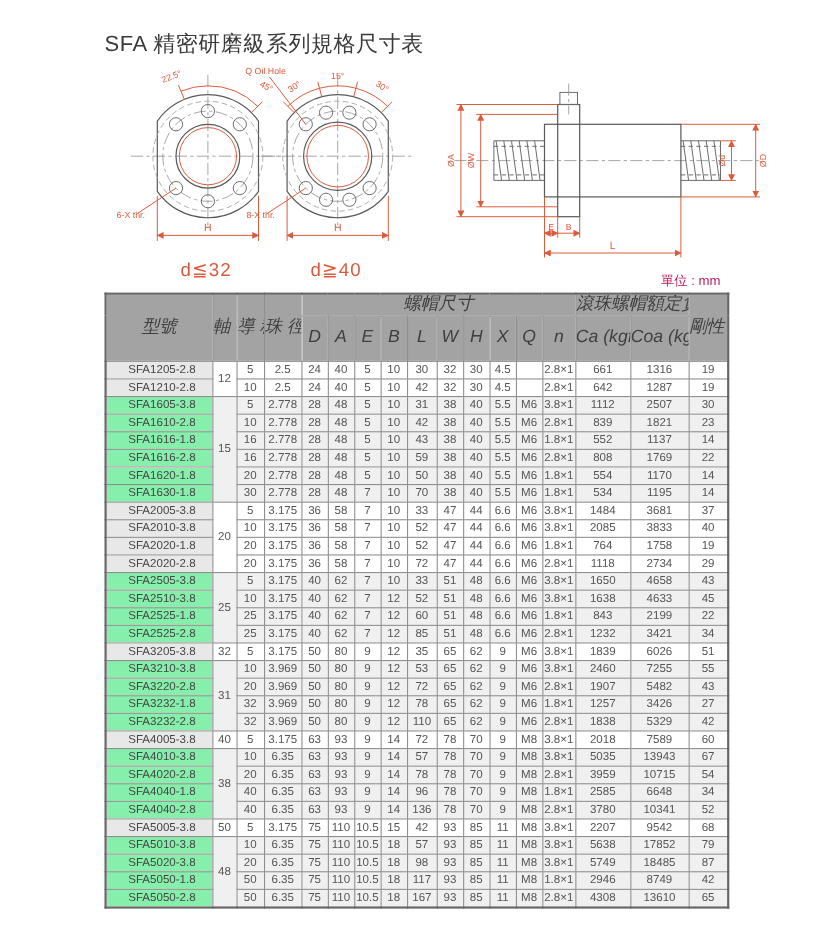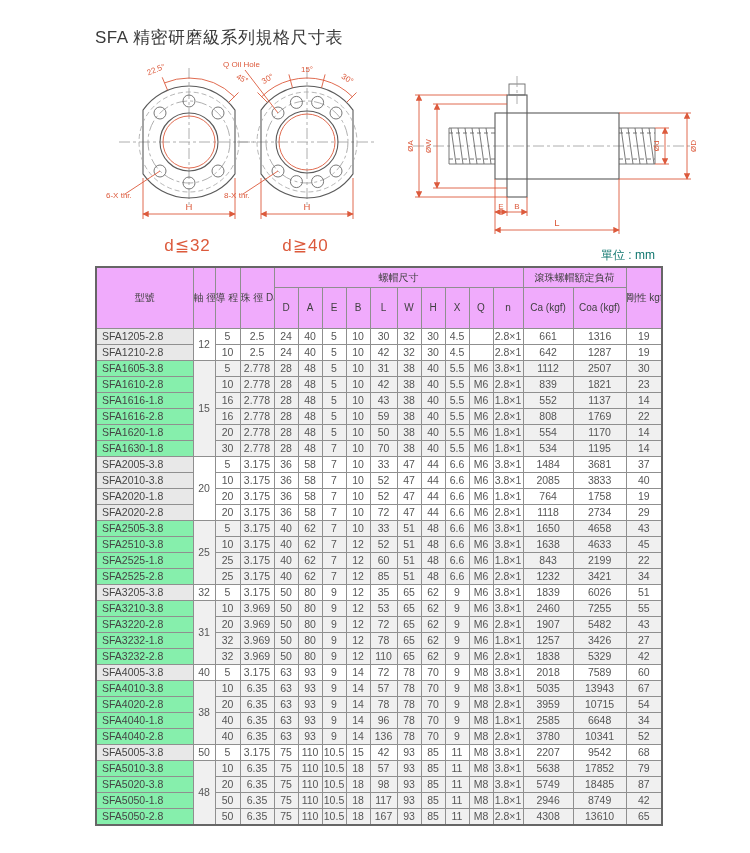--- a/index.html
+++ b/index.html
@@ -1,35 +1,35 @@
 <!DOCTYPE html>
 <html><head>
 <meta charset="utf-8">
 <style>
   html,body{margin:0;padding:0;background:#ffffff;}
   body{width:750px;height:853px;position:relative;overflow:hidden;
        font-family:"Liberation Sans","DejaVu Sans",sans-serif;color:#3c3c3c;}
-  .title{position:absolute;left:95px;top:26px;font-size:17px;color:#3a3a3a;letter-spacing:.5px;}
+  .title{position:absolute;left:95px;top:26px;font-size:20px;color:#3a3a3a;letter-spacing:.5px;}
   .drawings{position:absolute;left:100px;top:58px;width:610px;height:200px;}
   .dwrap{position:absolute;top:0;text-align:center;}
   .dwrap.f6{left:5px;width:165px;}
   .dwrap.f8{left:123px;width:165px;}
   .dwrap.sv{left:305px;top:6px;width:295px;}
   .caption{font-size:17px;color:#DC5A3C;margin-top:1px;letter-spacing:1px;}
-  .unit{position:absolute;left:95px;top:247px;width:560px;text-align:right;font-size:12px;color:#0f766e;}
+  .unit{position:absolute;left:95px;top:247px;width:560px;text-align:right;font-size:12px;color:#be185d;}
   table.spec{position:absolute;left:95px;top:266px;width:563px;border-collapse:collapse;
              table-layout:fixed;border:2px solid #666;}
   table.spec th,table.spec td{border:1px solid #8f8f8f;text-align:center;padding:0;
              font-weight:normal;overflow:hidden;white-space:nowrap;}
-  table.spec th{background:#f0abfc;color:#3f3f3f;font-size:10px;line-height:1.15;}
+  table.spec th{background:#a3a3a3;color:#3f3f3f;font-size:16px;line-height:1.15;font-style:italic;}
   table.spec .grp{height:20px;}
   table.spec .sub th{height:40px;}
   th.pre{white-space:pre-line;font-size:10.5px;line-height:1.2;}
   table.spec td{height:15px;font-size:10.5px;color:#555;background:#fff;}
-  table.spec td.model{text-align:left;padding-left:5px;background:#E8E8E8;color:#454545;}
+  table.spec td.model{text-align:center;padding-left:5px;background:#E8E8E8;color:#454545;}
   table.spec tr.shaded td{background:#F0F0F0;}
   table.spec tr.shaded td.model{background:#86efac;}
   svg text{font-family:"Liberation Sans","DejaVu Sans",sans-serif;}
   .geo{stroke:#5a5a5a;stroke-width:1.1;fill:none;}
   .geo2{stroke:#6a6a6a;stroke-width:.9;fill:none;}
   .cl{stroke:#9a9a9a;stroke-width:.8;fill:none;stroke-dasharray:11 3 3 3;}
   .dash{stroke:#a3a3a3;stroke-width:.8;fill:none;stroke-dasharray:5 3;}
   .dim{stroke:#DC5A3C;stroke-width:.9;fill:none;}
   .dimt{fill:#DC5A3C;font-size:8px;}
   .dimh{fill:#DC5A3C;font-size:9.5px;}

